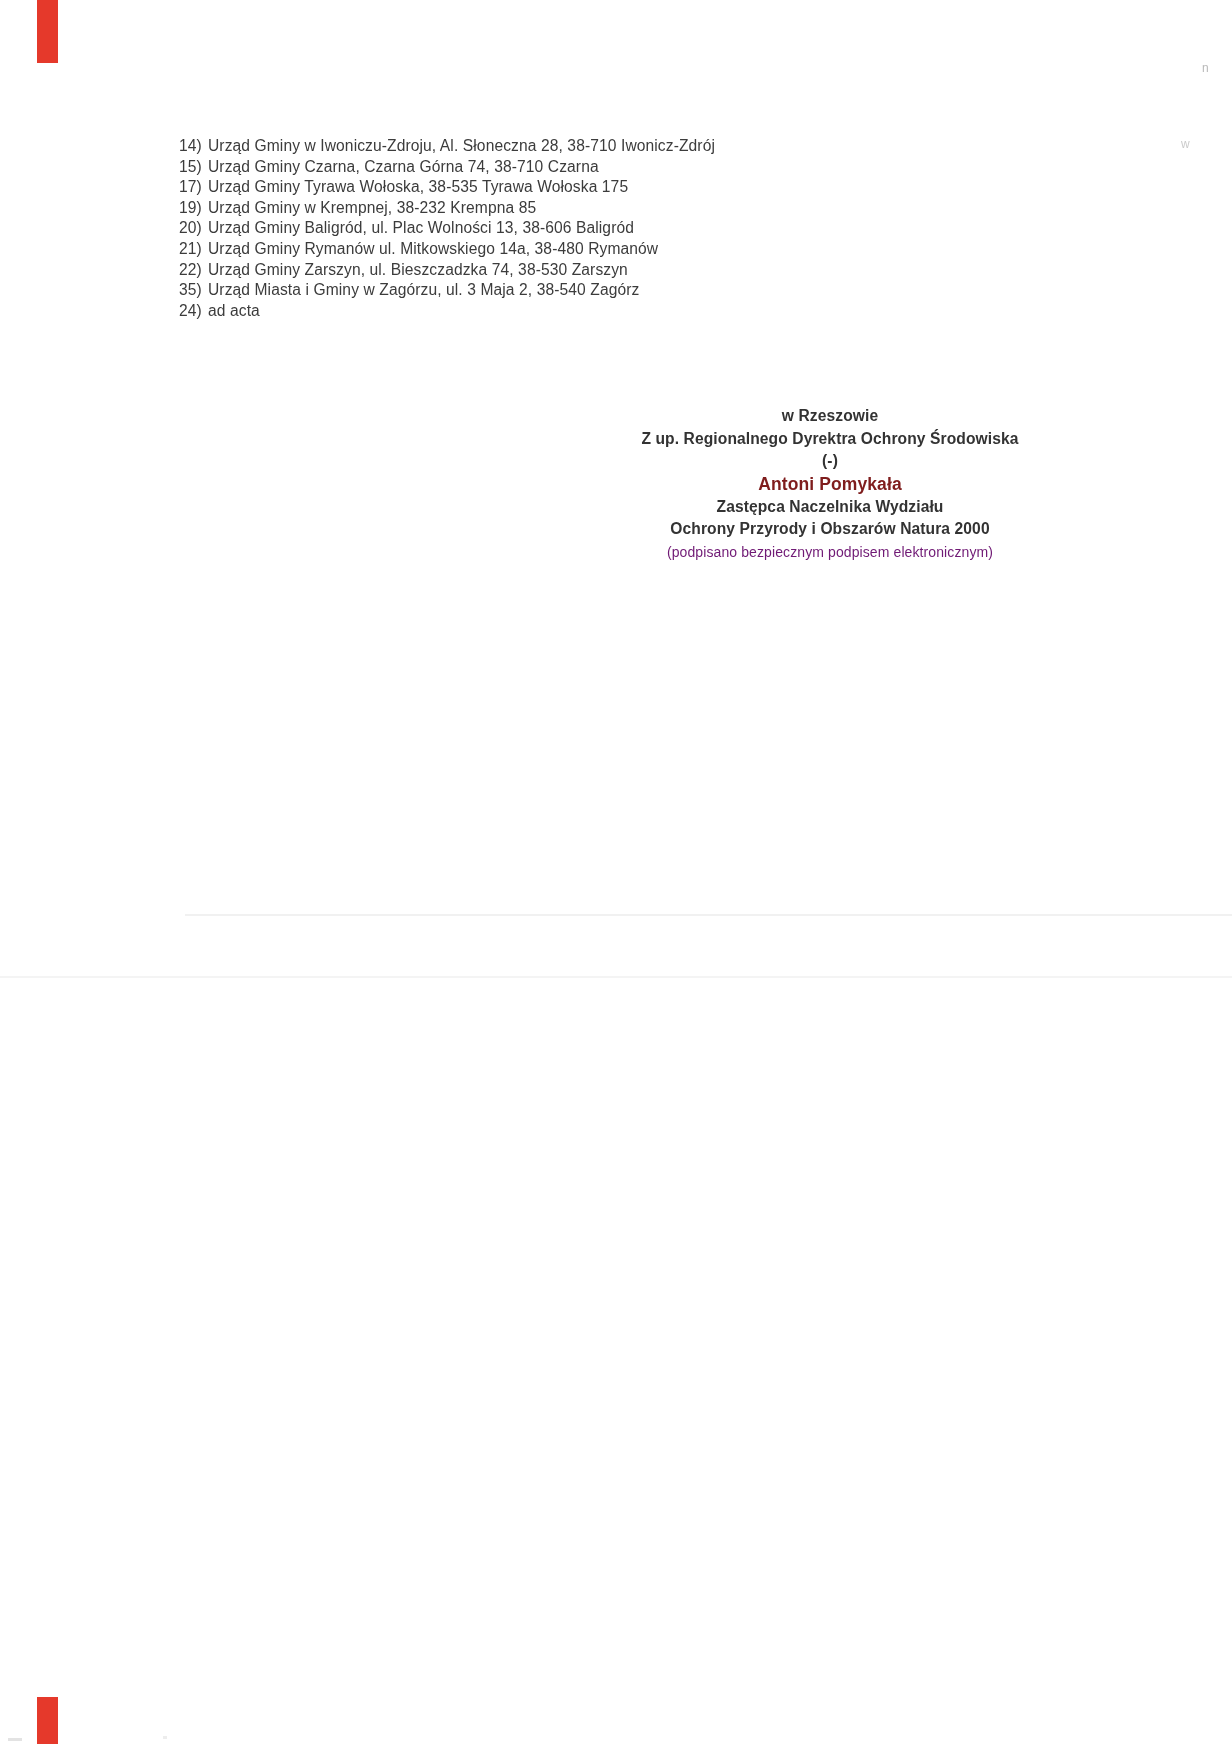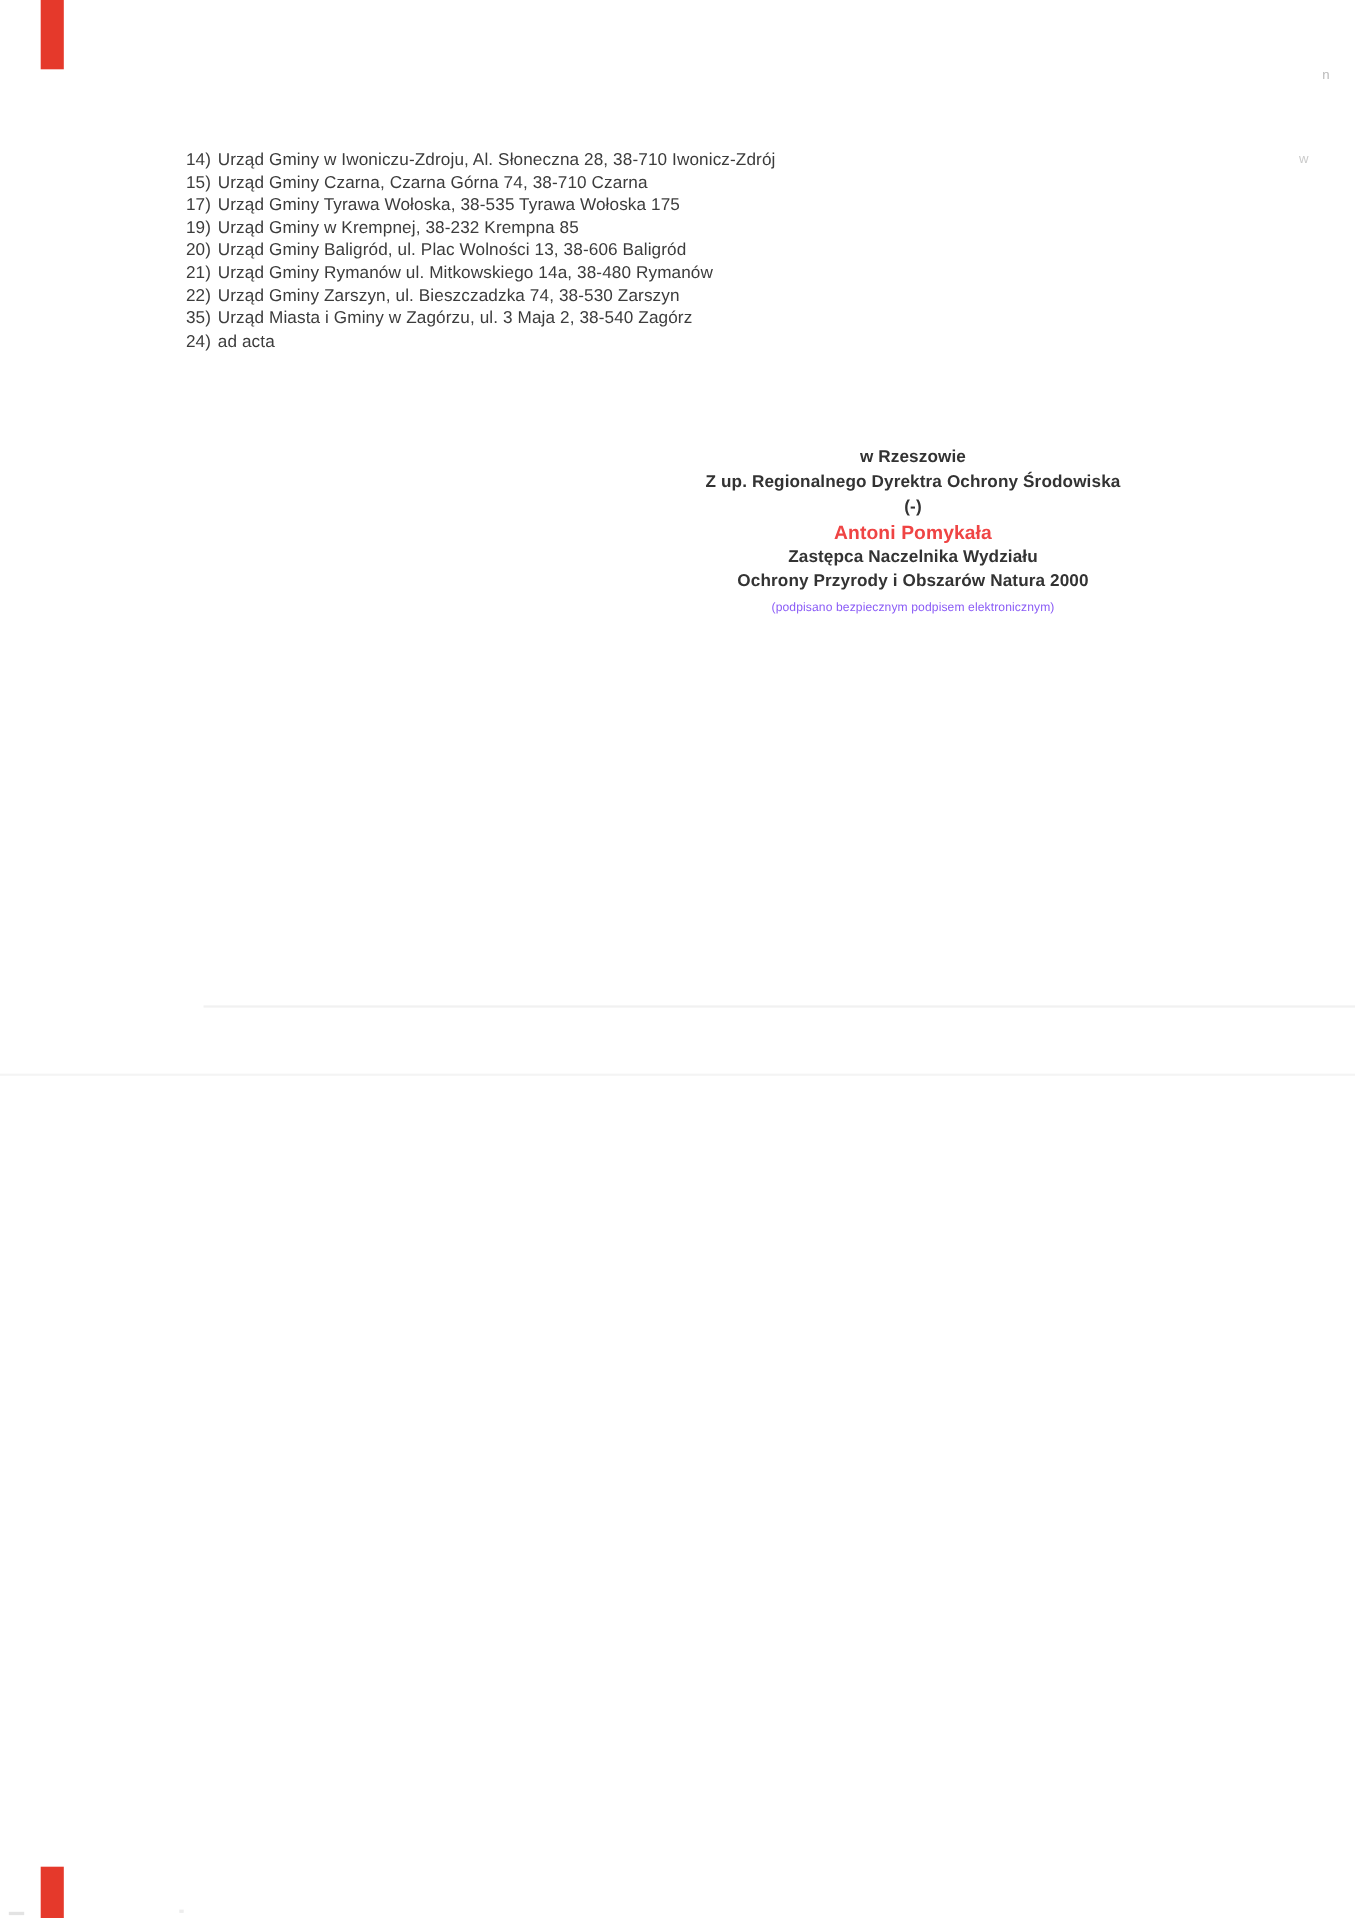--- a/index.html
+++ b/index.html
@@ -55,20 +55,21 @@
     left: 169px;
     top: 136px;
     color: #3c3c3c;
     font-size: 15.6px;
     line-height: 20.6px;
     letter-spacing: 0.1px;
     white-space: nowrap;
   }
   .recipients .row {
     display: flex;
+    margin-left: 10px;
   }
   .recipients .num {
     width: 29px;
     flex: 0 0 29px;
   }
   .recipients .txt {
     padding-left: 0;
   }
 
   
@@ -81,26 +82,26 @@
     color: #333333;
     font-size: 15.6px;
     line-height: 22.5px;
     letter-spacing: 0.1px;
   }
   .signature .b { font-weight: bold; }
   .signature .name {
     font-weight: bold;
     font-size: 17.5px;
     line-height: 23px;
-    color: #ef4444;
+    color: #7f1d1d;
   }
   .signature .note {
     font-weight: normal;
-    font-size: 11px;
-    color: #8b5cf6;
+    font-size: 14px;
+    color: #701a75;
     line-height: 22px;
   }
 </style>
 </head>
 <body>
 
 <div class="page">
 
   <div class="red-bar top" style="background: rgb(229, 57, 43);"></div>
   <div class="red-bar bottom" style="background: rgb(229, 57, 43);"></div>

